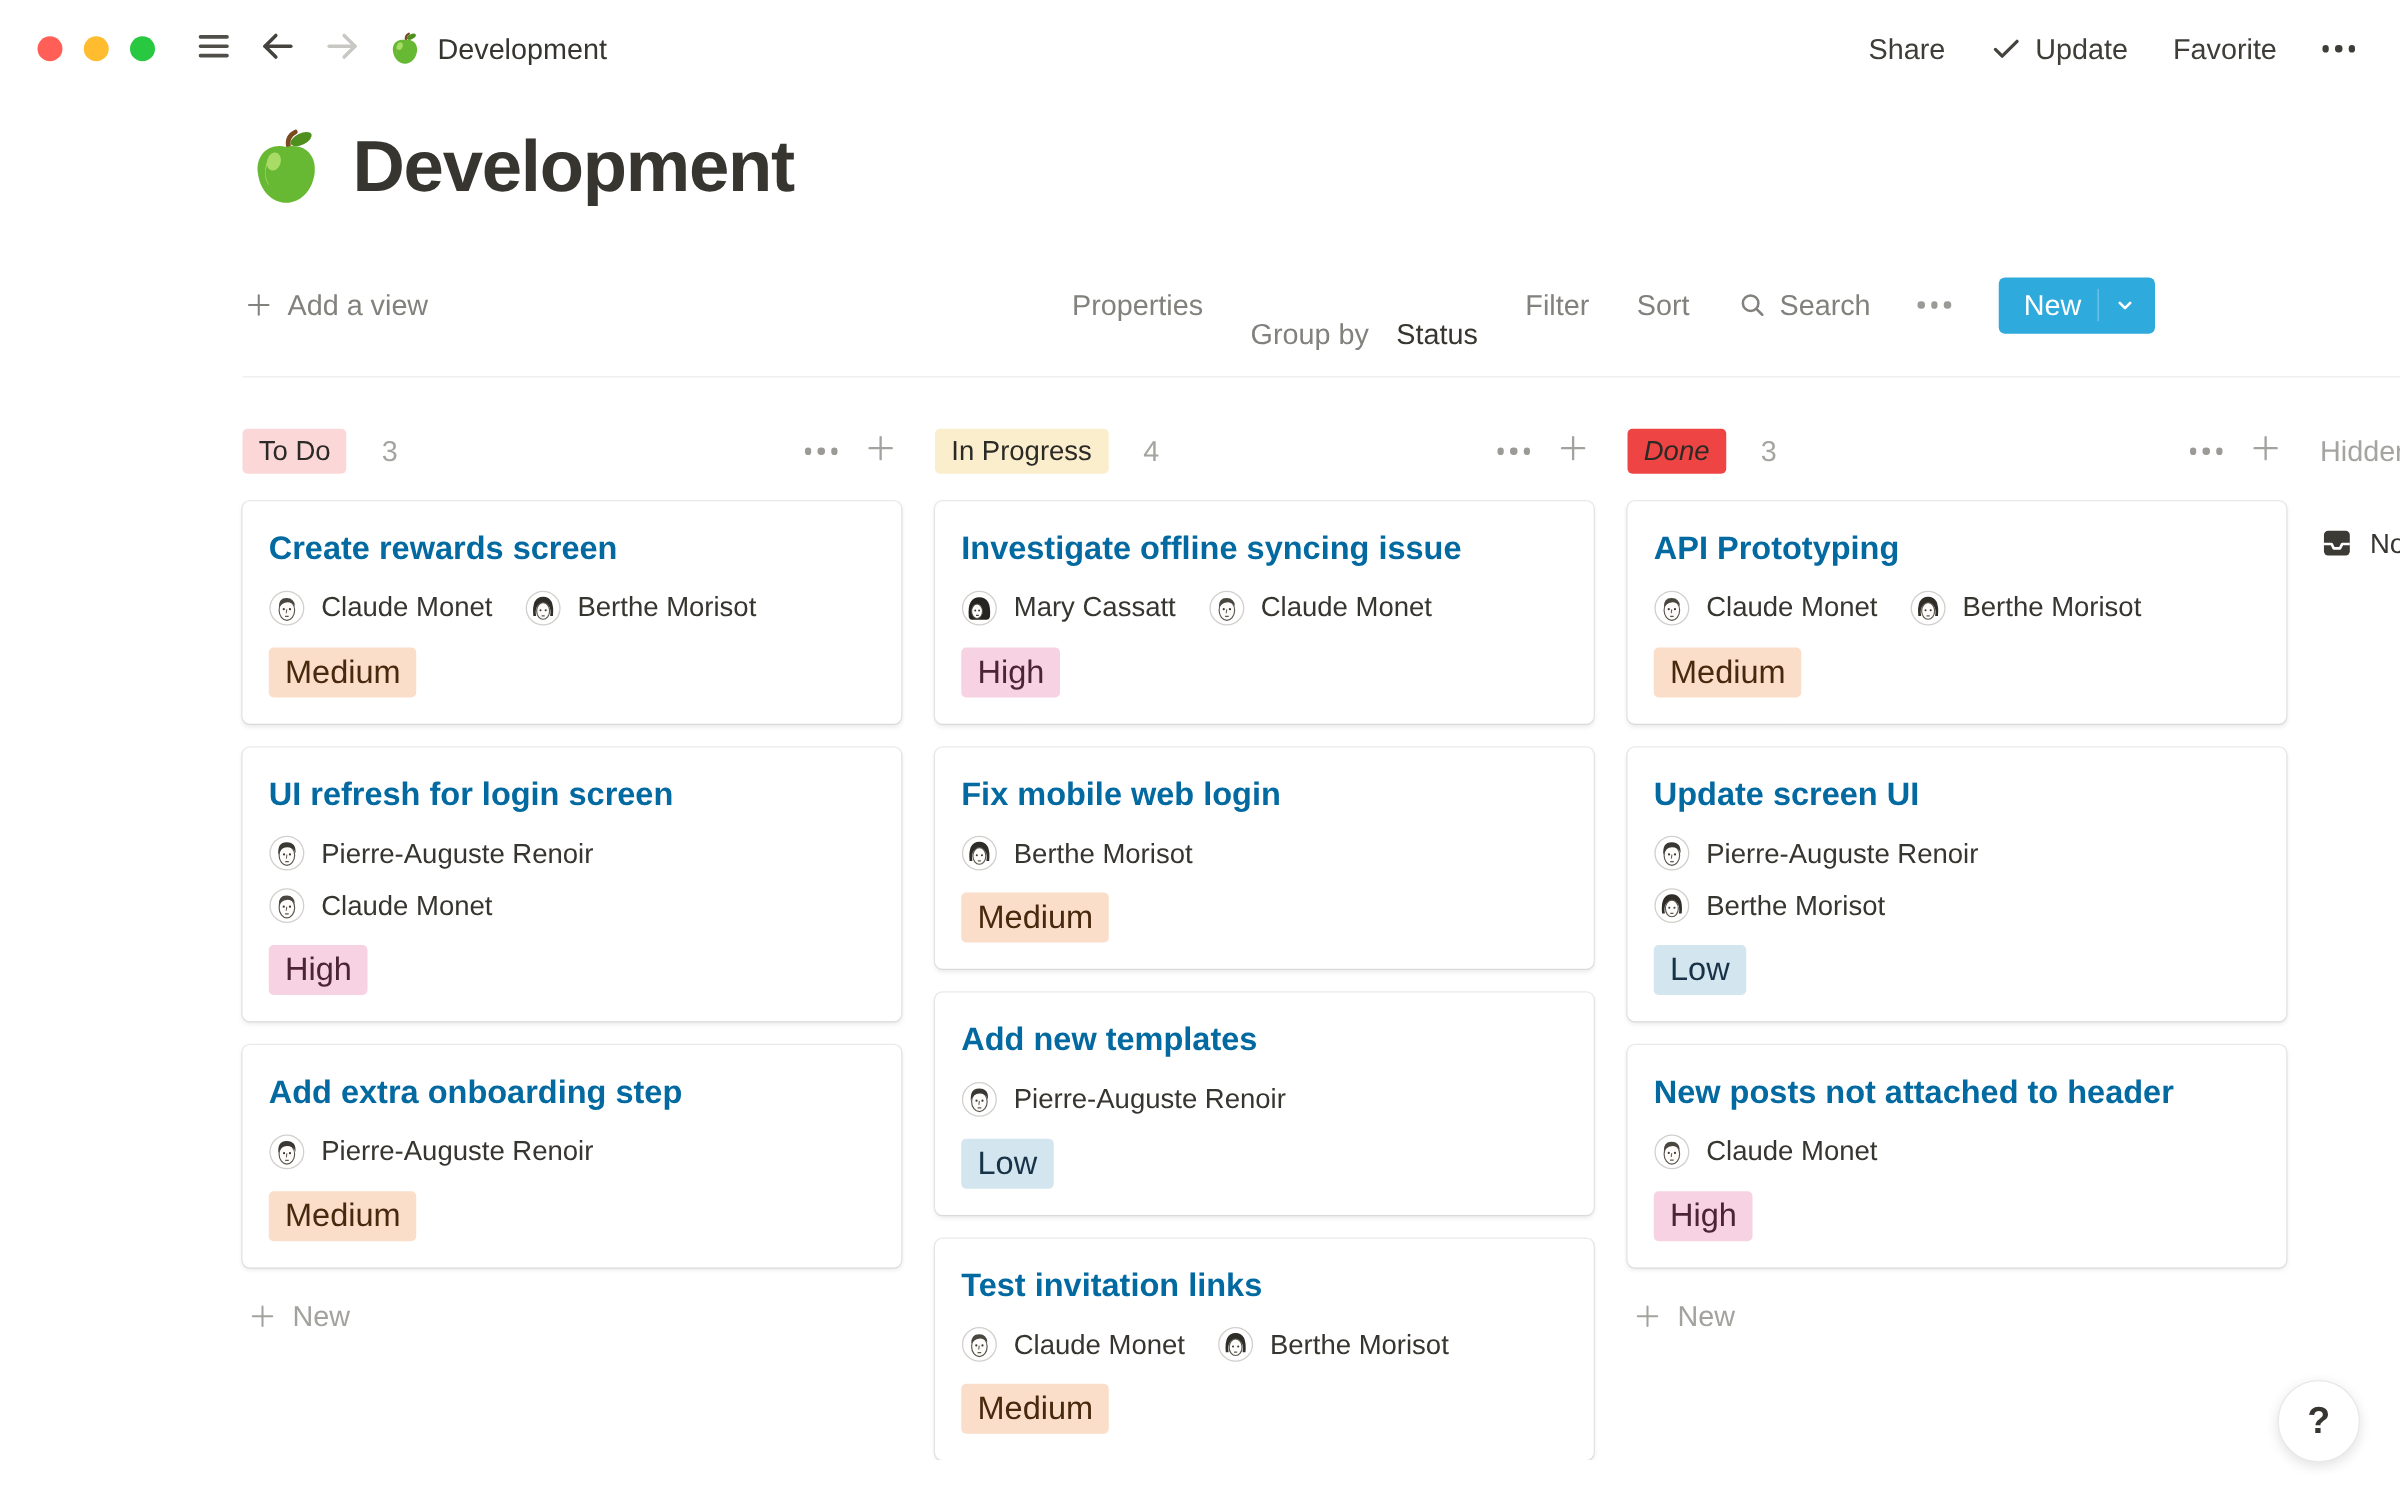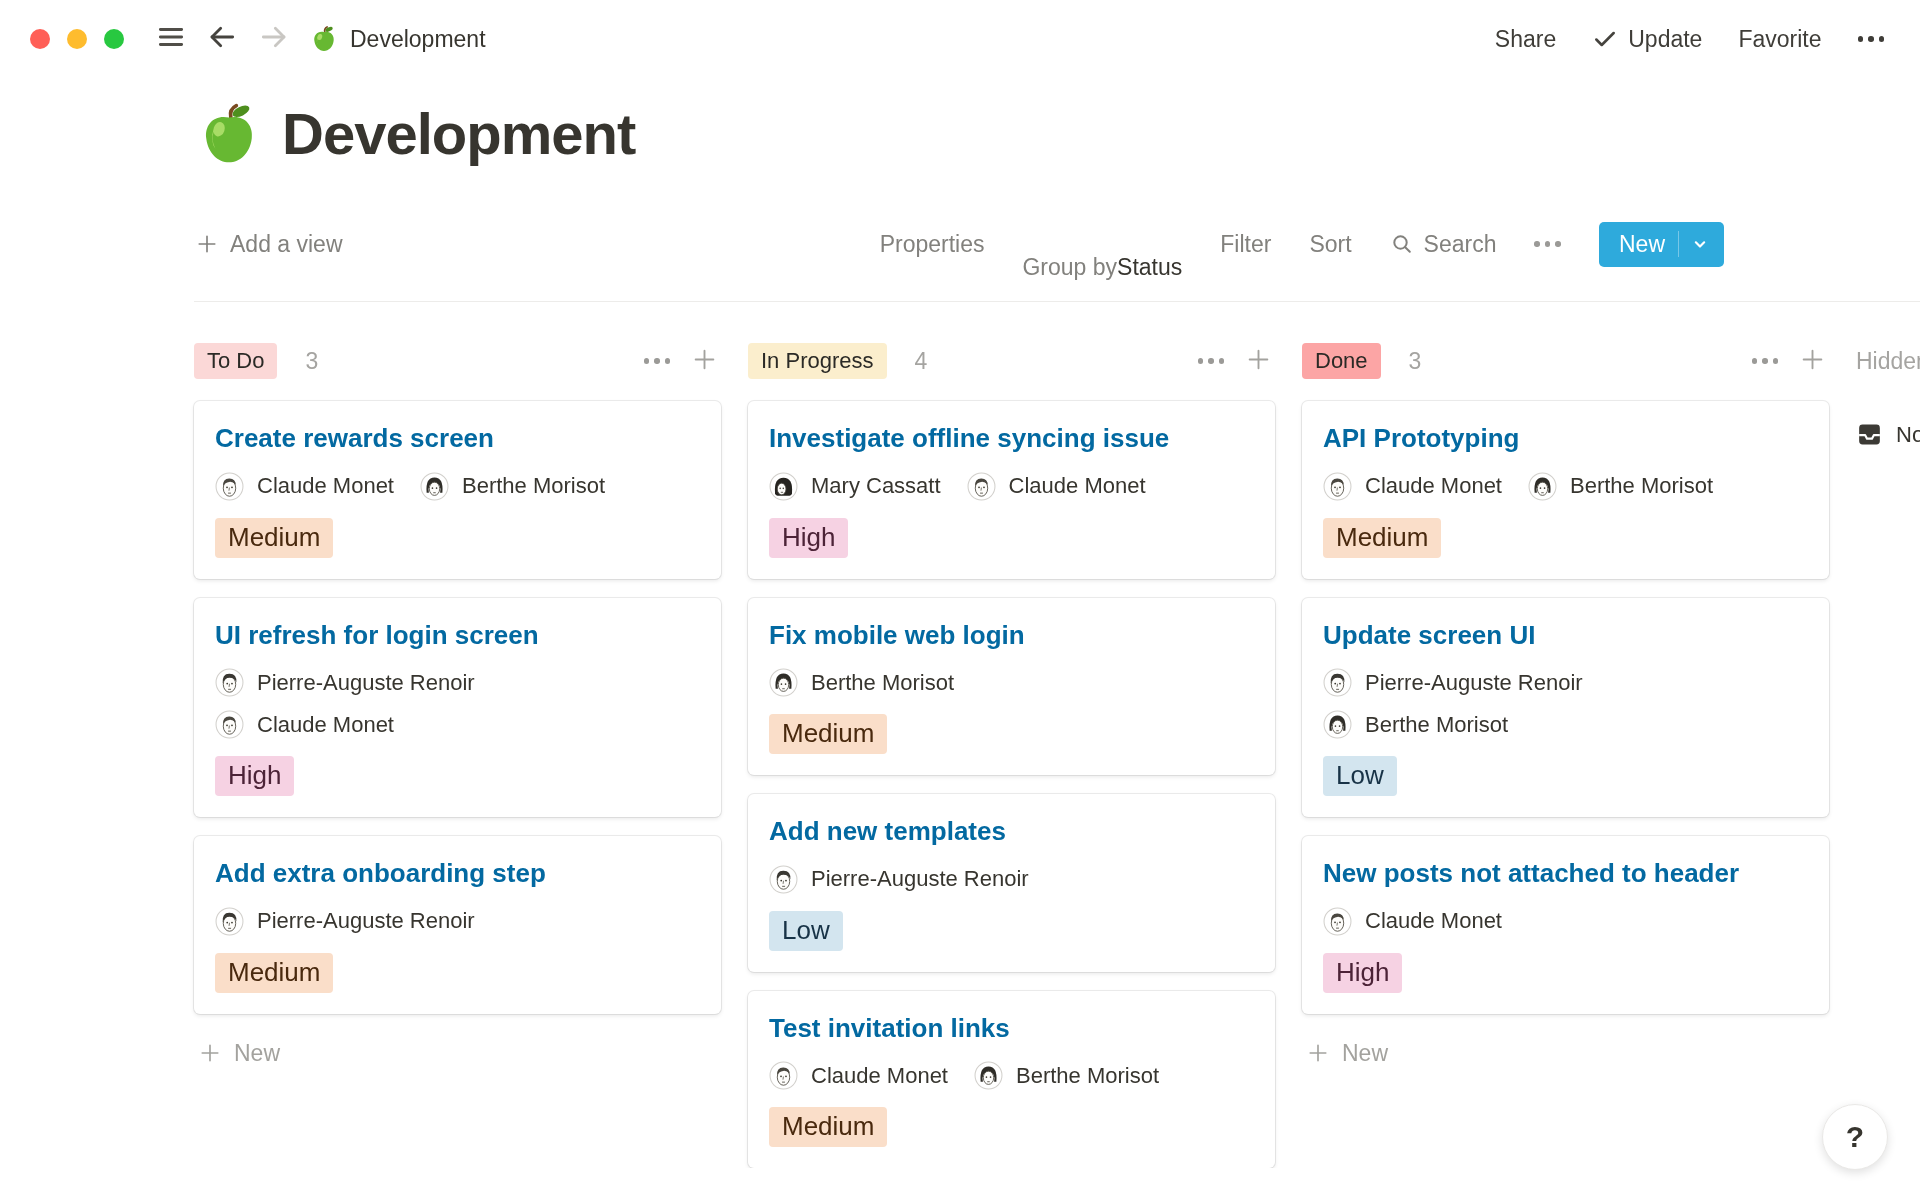--- a/index.html
+++ b/index.html
@@ -26,21 +26,21 @@
 
   
   .page-title-row { display:flex; align-items:flex-end; gap:20px; margin:22px 0 0 196px; }
   .page-title-row h1 { margin:0; font-size:58px; font-weight:700; letter-spacing:-1px; color:#37352F; }
 
   
   .view-toolbar { display:flex; align-items:center; justify-content:space-between; margin:40px 0 0 196px; padding-right:196px; }
   .vt-left { display:flex; align-items:center; gap:12px; color:#82817D; font-size:23px; }
   .vt-right { display:flex; align-items:center; gap:38px; color:#82817D; font-size:23px; }
   .vt-right .dark { color:#37352F; }
-  .groupby { display:flex; gap:0; align-items:center;margin-top:47px; }
+  .groupby { display:flex; gap:22px; align-items:center;margin-top:47px; }
   .new-btn { background:#2EAADC; color:#fff; border-radius:5px; height:45px; display:flex; align-items:center; padding:0 14px 0 20px; font-size:23px; font-weight:500; gap:13px; }
   .new-btn .chev { display:flex; align-items:center; border-left:1px solid rgba(255,255,255,0.35); padding-left:11px; height:26px; }
   .divider { height:1px; background:#EDECEA; margin:20px 0 0 194px; }
 
   
   .board { display:flex; gap:27px; padding:38px 0 0 194px; align-items:flex-start; width:1920px; overflow:hidden; }
   .column { width:527px; flex:none; }
   .col-header { display:flex; align-items:center; height:42px; padding:0 4px 0 0;gap:11px; }
   .col-badge { font-size:22px; padding:5px 13px; border-radius:4px; color:#2B2A26; }
   .col-count { color:#A5A4A1; font-size:23px; margin-left:17px; }
@@ -498,21 +498,21 @@
   </span>
             </div>
           </div>
     <span class="badge" style="background: rgb(250, 222, 201); color: rgb(73, 41, 14);">Medium</span>
   </article>
       </div>
 
   </section>
     <section class="column">
     <div class="col-header">
-      <span class="col-badge" style="background: #fca5a5;">Done</span>
+      <span class="col-badge" style="background: #ef4444; font-style: italic;">Done</span>
       <span class="col-count">3</span>
       <span class="col-actions">
         <button>
             <span class="dots gray">
               <i></i>
               <i></i>
               <i></i>
             </span>
           </button>
         <button>

